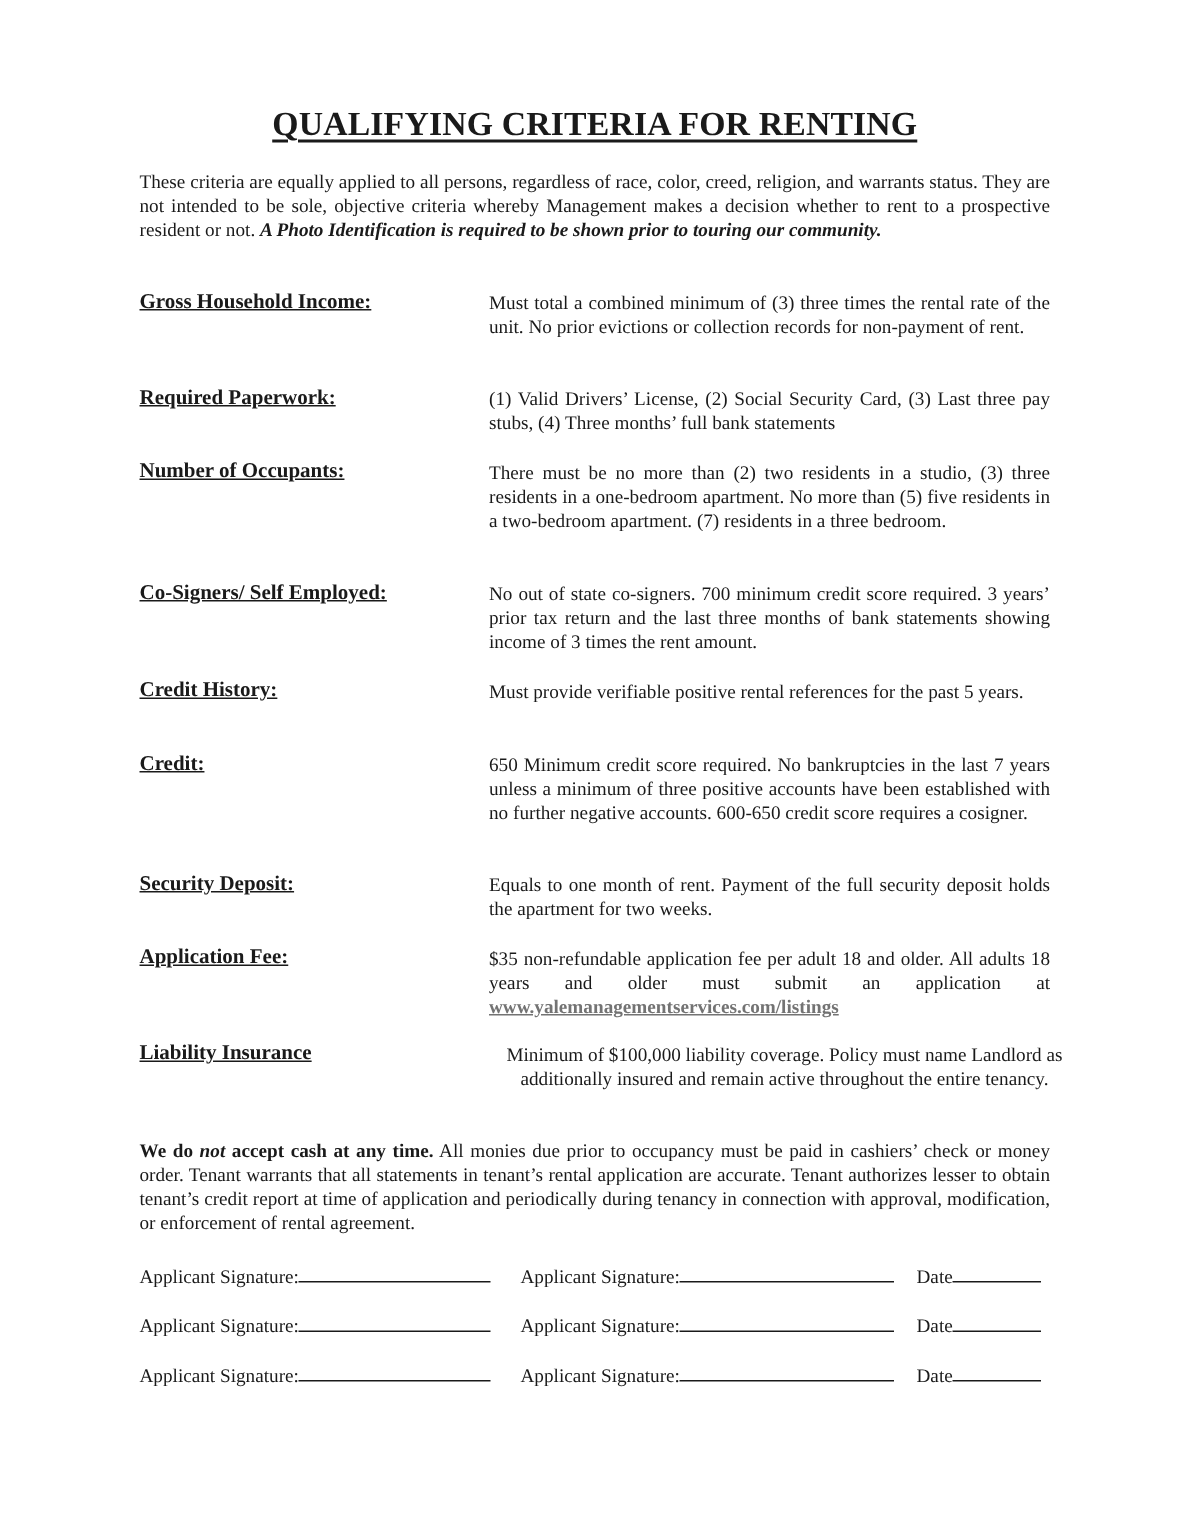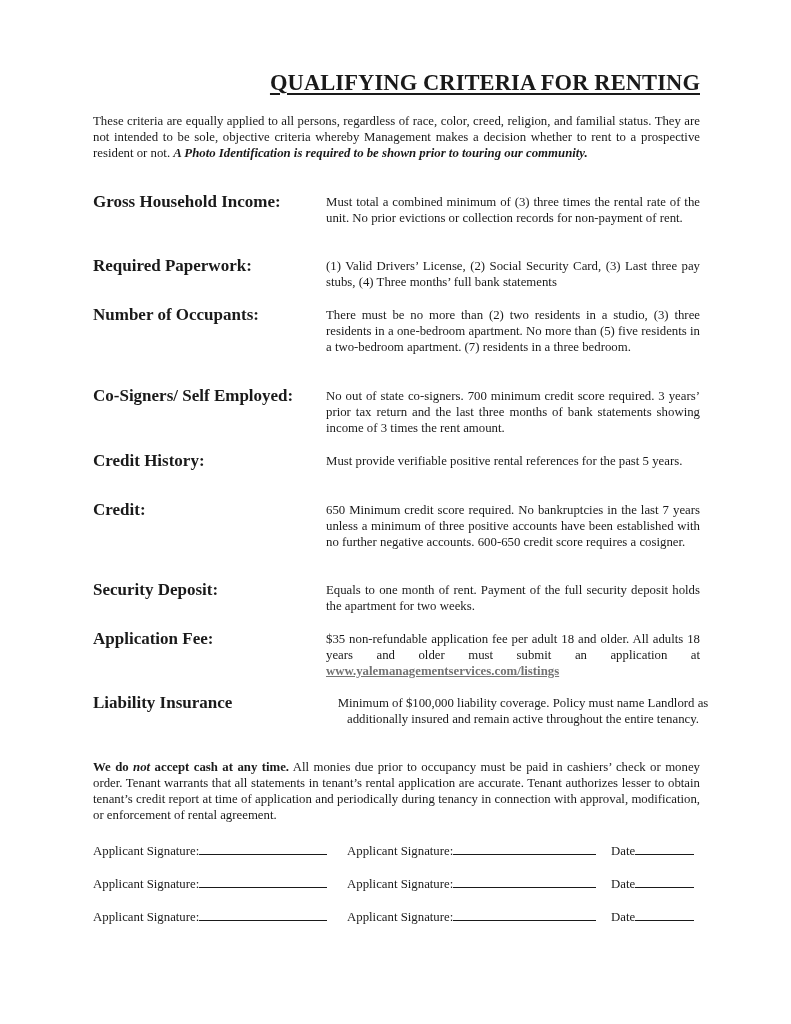--- a/index.html
+++ b/index.html
@@ -3,34 +3,34 @@
   <meta charset="utf-8">
   <style>
     html, body { margin: 0; padding: 0; background: #ffffff; }
     body {
       width: 791px; height: 1024px; position: relative; overflow: hidden;
       font-family: "Liberation Serif", "DejaVu Serif", serif;
       color: #1a1a1a;
     }
     .page { position: absolute; left: 93px; top: 0; width: 607px; }
     .title {
-      position: absolute; left: 0; top: 70px; width: 607px; text-align: right;
+      position: absolute; left: 0; top: 70px; width: 607px; text-align: center;
       font-size: 22.5px; font-weight: bold; text-decoration: underline;
       text-decoration-thickness: 1.5px; text-underline-offset: 3px;
       letter-spacing: 0.1px; margin: 0;
     }
     .intro {
       position: absolute; left: 0; top: 113px; width: 607px;
       font-size: 12.8px; line-height: 16px; text-align: justify; margin: 0;
     }
     .intro em { font-weight: bold; font-style: italic; margin-top: 24px; }
     .row { position: absolute; left: 0; width: 607px; }
     .label {
-      position: absolute; left: 0; top: 0; font-size: 17px; font-weight: bold;
-      line-height: 16px;
+      position: absolute; left: 0; top: 0; font-size: 14px; font-weight: bold;
+      text-decoration: underline; line-height: 16px;
     }
     .desc {
       position: absolute; left: 233px; top: 0; width: 374px;
       font-size: 12.8px; line-height: 16px; text-align: justify; margin: 0;
     }
     .desc.left { text-align: center; margin-left: 10px; }
     .link { color: #737373; text-decoration: underline; font-weight: bold; }
     .footer {
       position: absolute; left: 0; top: 759px; width: 607px;
       font-size: 12.8px; line-height: 16px; text-align: justify; margin: 0;
@@ -39,21 +39,21 @@
     .sig-row { position: absolute; left: 0; width: 607px; font-size: 12.8px; line-height: 16px; }
     .sig { position: absolute; top: 0; white-space: nowrap; }
     .line { display: inline-block; border-bottom: 1px solid #1a1a1a; height: 12px; vertical-align: baseline; }
   </style>
 </head>
 <body>
 
 <div class="page">
   <h1 class="title">QUALIFYING CRITERIA FOR RENTING</h1>
 
-  <p class="intro"><span>These criteria are equally applied to all persons, regardless of race, color, creed, religion, and familial status. They are not intended to be sole, objective criteria whereby Management makes a decision whether to rent to a prospective resident or not. </span><em>A Photo Identification is required to be shown prior to touring our community.</em></p>
+  <p class="intro"><span>These criteria are equally applied to all persons, regardless of race, color, creed, religion, and warrants status. They are not intended to be sole, objective criteria whereby Management makes a decision whether to rent to a prospective resident or not. </span><em>A Photo Identification is required to be shown prior to touring our community.</em></p>
 
   <div class="row" style="top:194px;">
     <span class="label">Gross Household Income:</span>
     <p class="desc">Must total a combined minimum of (3) three times the rental rate of the unit. No prior evictions or collection records for non-payment of rent.</p>
   </div>
 
   <div class="row" style="top:258px;">
     <span class="label">Required Paperwork:</span>
     <p class="desc">(1) Valid Drivers’ License, (2) Social Security Card, (3) Last three pay stubs, (4) Three months’ full bank statements</p>
   </div>

